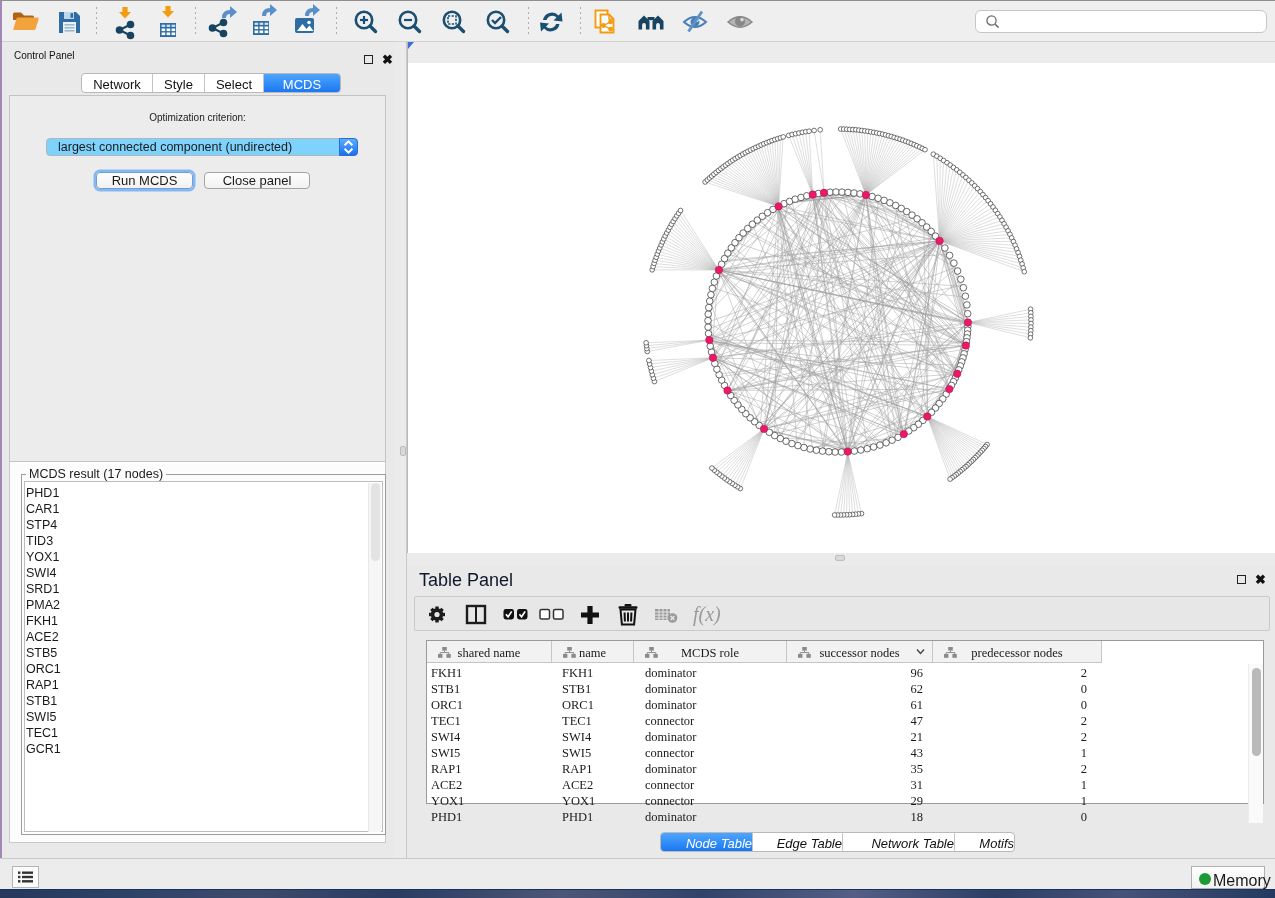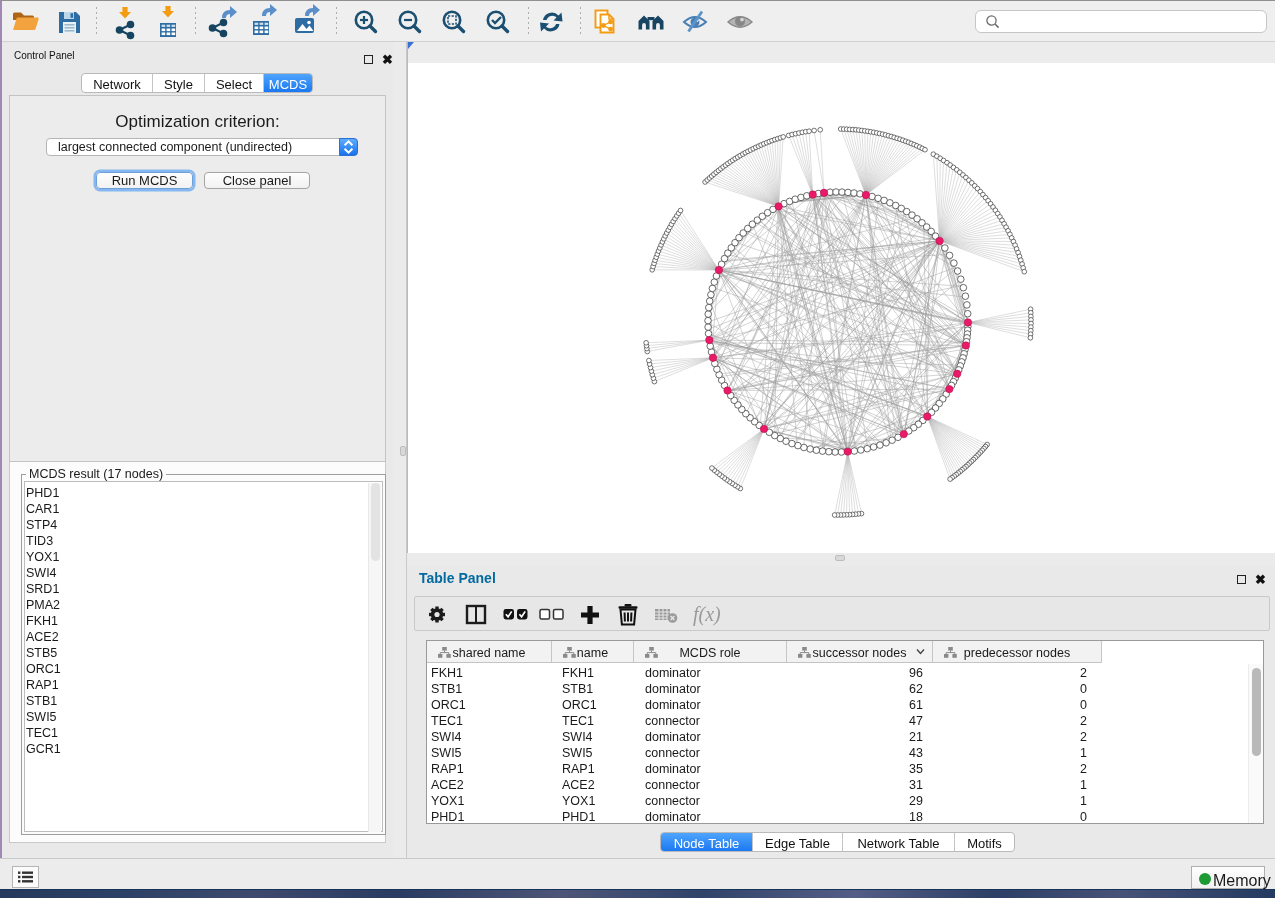--- a/index.html
+++ b/index.html
@@ -30,22 +30,22 @@
 
 #cptabs { position:absolute; left:79px; top:31px; height:20px; display:flex; font-size:13px;
   border:1px solid #b9b9b9; border-radius:4px; background:#fff; overflow:hidden; }
 #cptabs .tab { text-align:center; padding-top:2px; line-height:17px; border-right:1px solid #c4c4c4; color:#111; }
 #cptabs .tab:last-child { border-right:none; }
 #cptabs .sel { background:linear-gradient(#4fa5fd,#1a78f2); color:#fff; }
 
 
 #cpbox1 { position:absolute; left:7px; top:53px; width:377px; height:367px; background:#ececec;
   border:1px solid #c3c3c3; }
-#optlabel { position:absolute; width:100%; text-align:center; top:16px; font-size:17px; }
-#dropdown { position:absolute; left:36px; top:42px; width:312px; height:18px; background:#ffffff;
+#optlabel { position:absolute; width:100%; text-align:center; top:16px; font-size:10px; }
+#dropdown { position:absolute; left:36px; top:42px; width:312px; height:18px; background:#7dd3fc;
   border:1px solid #b5b5b5; border-radius:4px; font-size:12.5px; }
 #dropdown span { position:absolute; left:11px; top:1px; }
 #ddbtn { position:absolute; right:-1px; top:-1px; width:19px; height:18px; border-radius:0 4px 4px 0;
   background:linear-gradient(#5cacfe,#1a71ee); border:1px solid #2a6fd4; }
 
 .btn { position:absolute; top:76px; height:17px; background:linear-gradient(#fefefe,#f1f1f1);
   border:1px solid #a4a4a4; border-radius:4px; font-size:13px; text-align:center; line-height:15px; }
 #btnrun { left:86px; width:97px; box-shadow:0 0 0 2.5px #85b7f0; border-color:#6f9fd8; }
 #btnclose { left:194px; width:106px; }
 
@@ -73,47 +73,47 @@
 
 #netwin { left:407px; top:42px; width:868px; height:511px; border-left:1px solid #b9b9b9; }
 #nettitle { position:absolute; left:0; top:0; width:100%; height:20px;
   background:linear-gradient(#f5f5f5,#dedede); border-bottom:1px solid #b3b3b3; }
 #nettitle .t { position:absolute; left:449px; top:4px; font-size:13.5px; color:#222; }
 .tl { position:absolute; top:6px; width:11px; height:11px; border-radius:50%; }
 #netcanvas { position:absolute; left:0; top:21px; width:868px; height:490px; background:#fff; }
 
 
 #tpanel { left:407px; top:566px; width:868px; height:292px; background:#e9e9e9; }
-#tpanel h1 { font-size:14px; font-weight:700; position:absolute; left:12px; top:4px; color:#0369a1; }
+#tpanel h1 { font-size:18px; font-weight:400; position:absolute; left:12px; top:4px; color:#0f172a; }
 #ttoolbar { position:absolute; left:7px; top:30px; width:856px; height:35px; background:#e7e7e7;
   border:1px solid #c9c9c9; border-radius:2px; }
 .ticon { position:absolute; top:0; height:35px; }
 
 
-#tbl { position:absolute; left:19px; top:74px; width:838px; height:184px; background:#fff;
-  border:1px solid #9a9a9a; }
+#tbl { position:absolute; left:19px; top:74px; width:838px; height:164px; background:#fff;
+  border:1px solid #9a9a9a;font-family:Liberation Serif, serif; }
 #thead { position:absolute; left:0; top:0; height:22px; width:675px; background:#f2f2f2;
   border-bottom:1px solid #c4c4c4; font-size:12.5px; }
 .th { position:absolute; top:0; height:22px; border-right:1px solid #c6c6c6; }
 .th .lbl { position:absolute; width:100%; text-align:center; top:5px; }
 .hicon { position:absolute; left:11px; top:6px; width:13px; height:11px; }
 #trows { position:absolute; left:0; top:23px; font-size:12.5px; }
 .tr { position:absolute; height:16px; width:820px; }
 .c1 { position:absolute; left:4px; top:2px; }
 .c2 { position:absolute; left:135px; top:2px; }
 .c3 { position:absolute; left:218px; top:2px; }
 .c4 { position:absolute; left:400px; width:96px; text-align:right; top:2px; }
 .c5 { position:absolute; left:560px; width:100px; text-align:right; top:2px; }
 #tscroll { position:absolute; right:0px; top:23px; width:15px; height:159px; background:#fafafa; border-left:1px solid #ececec; }
 #tthumb { position:absolute; left:3px; top:4px; width:9px; height:88px; background:#b9b9b9; border-radius:5px; }
 
 
 #btabs { position:absolute; left:253px; top:266px; height:20px; display:flex; font-size:13px;
   border:1px solid #b9b9b9; border-radius:4px; background:#fff; overflow:hidden; }
-#btabs .tab { text-align:center; padding-top:2px; line-height:17px; border-right:1px solid #c4c4c4; color:#111; }
+#btabs .tab { text-align:right; padding-top:2px; line-height:17px; border-right:1px solid #c4c4c4; color:#111;font-style:italic; }
 #btabs .tab:last-child { border-right:none; }
 #btabs .sel { background:linear-gradient(#4fa5fd,#1a78f2); color:#fff; }
 
 
 #statusbar { left:0; top:858px; width:1275px; height:32px; background:#ececec; border-top:1px solid #c9c9c9; }
 #listbtn { position:absolute; left:12px; top:7px; width:27px; height:22px; background:#fbfbfb;
   border:1px solid #b5b5b5; }
 #membtn { position:absolute; left:1191px; top:7px; width:74px; height:23px;
   background:linear-gradient(#fdfdfd,#f2f2f2); border:1px solid #b0b0b0; font-size:12.5px; }
 #membtn .dot { position:absolute; left:7px; top:5.5px; width:12px; height:12px; border-radius:50%; background:#1d9a34; }
@@ -263,21 +263,21 @@
 </div>
 <div class="abs" id="leftline"></div>
 
 <div class="abs" id="cpanel">
   <h1>Control Panel</h1>
   <div class="winbtns" style="left:362px;top:8px"><span class="wbox"></span><span class="wx">✖</span></div>
   <div id="cptabs">
     <div class="tab" style="width:71px">Network</div>
       <div class="tab" style="width:52px">Style</div>
       <div class="tab" style="width:59px">Select</div>
-      <div class="tab sel" style="width:48px">MCDS</div>
+      <div class="tab sel" style="width:76px">MCDS</div>
   </div>
   <div id="cpbox1">
     <div id="optlabel">Optimization criterion:</div>
     <div id="dropdown">
         <span>largest connected component (undirected)</span>
         <div id="ddbtn">
           <svg width="17" height="16" viewBox="0 0 17 16" style="position:absolute;left:0;top:0">
 <path d="M4.6 6.2 L8.5 2.4 L12.4 6.2" fill="none" stroke="#fff" stroke-width="2"></path>
 <path d="M4.6 9.8 L8.5 13.6 L12.4 9.8" fill="none" stroke="#fff" stroke-width="2"></path>
           </svg>

